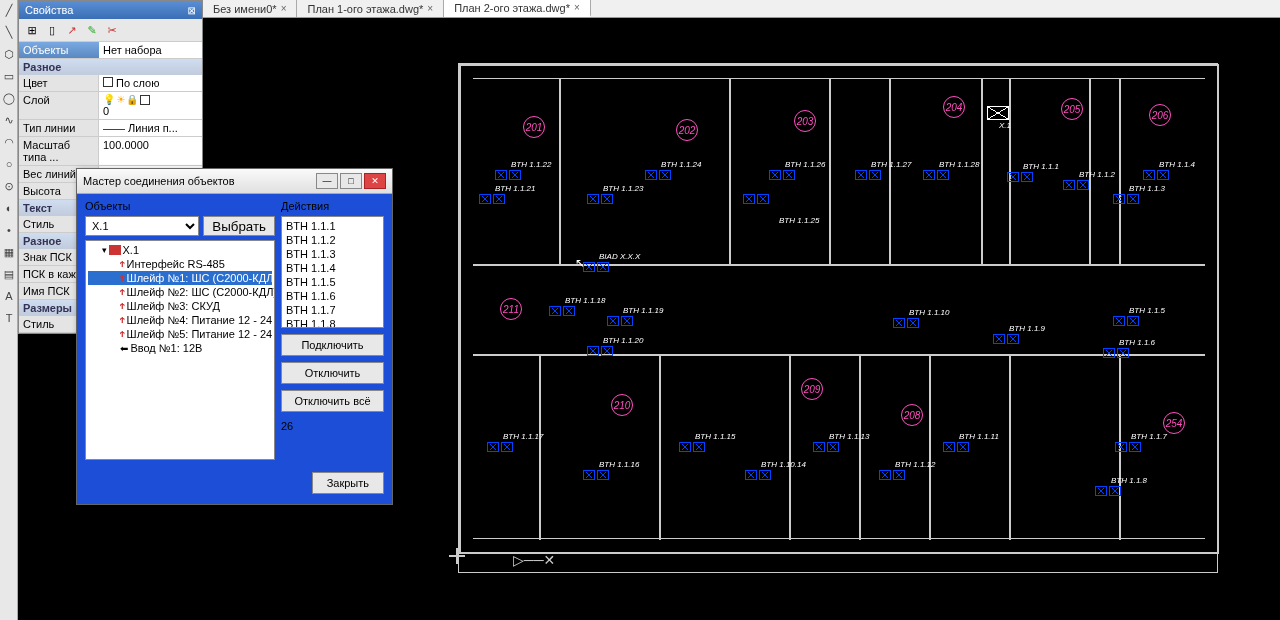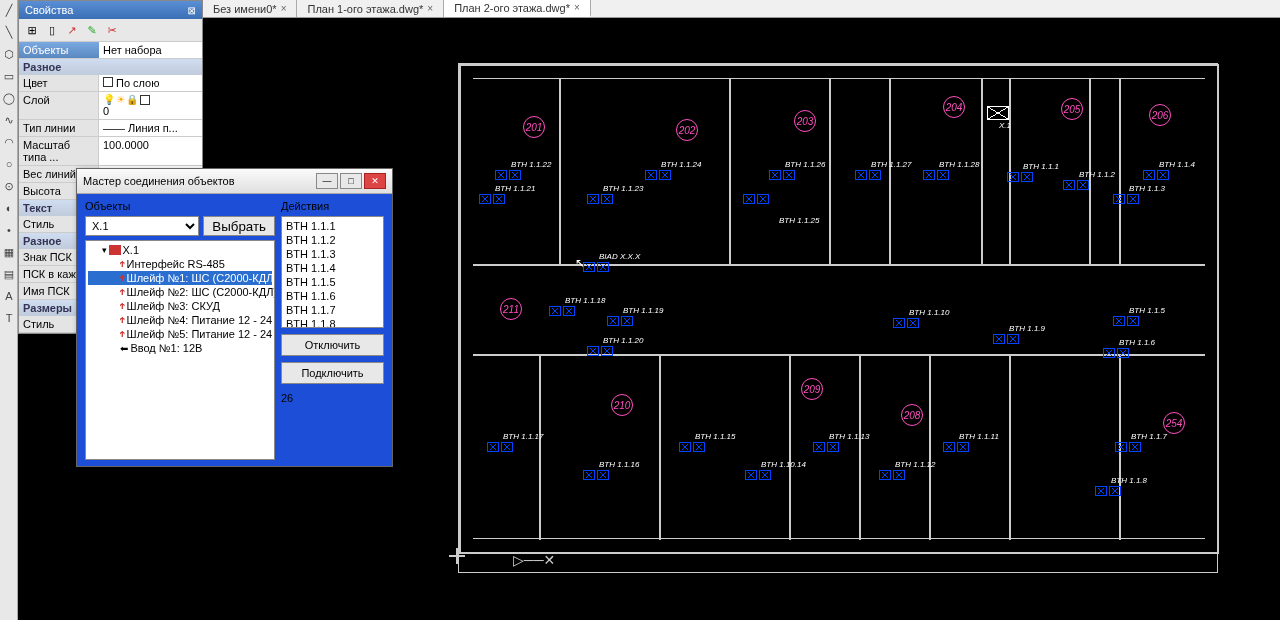--- a/index.html
+++ b/index.html
@@ -386,18 +386,22 @@
       <div class="list" id="list">
           <div class="list-item">BTH 1.1.1</div>
           <div class="list-item">BTH 1.1.2</div>
           <div class="list-item">BTH 1.1.3</div>
           <div class="list-item">BTH 1.1.4</div>
           <div class="list-item">BTH 1.1.5</div>
           <div class="list-item">BTH 1.1.6</div>
           <div class="list-item">BTH 1.1.7</div>
           <div class="list-item">BTH 1.1.8</div>
         </div>
+      <button class="dlg-action-btn">Подключить</button>
       <button class="dlg-action-btn">Отключить</button>
-      <button class="dlg-action-btn">Подключить</button>
+      <button class="dlg-action-btn">Отключить всё</button>
       <div class="dlg-count">26</div>
     </div>
   </div>
+  <div class="dlg-footer">
+    <button class="dlg-close-btn">Закрыть</button>
+  </div>
 </div>
 
 </body></html>

